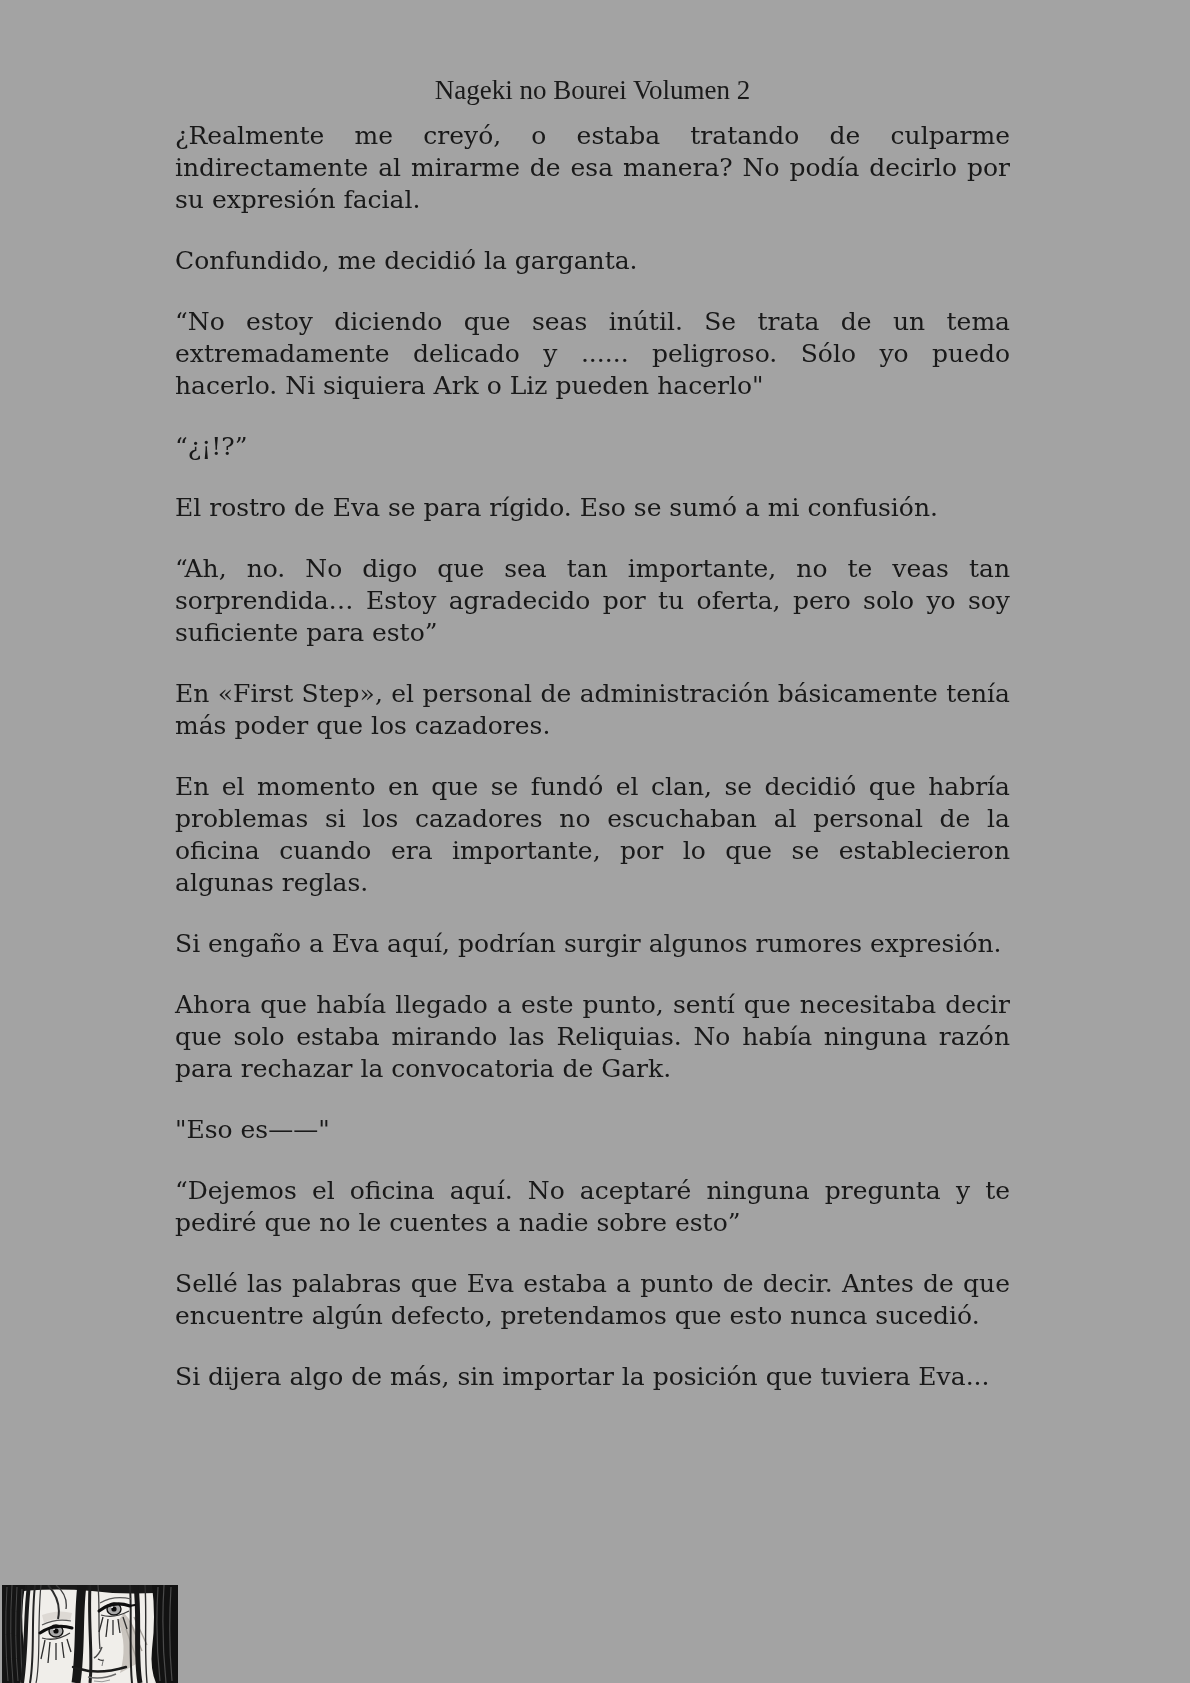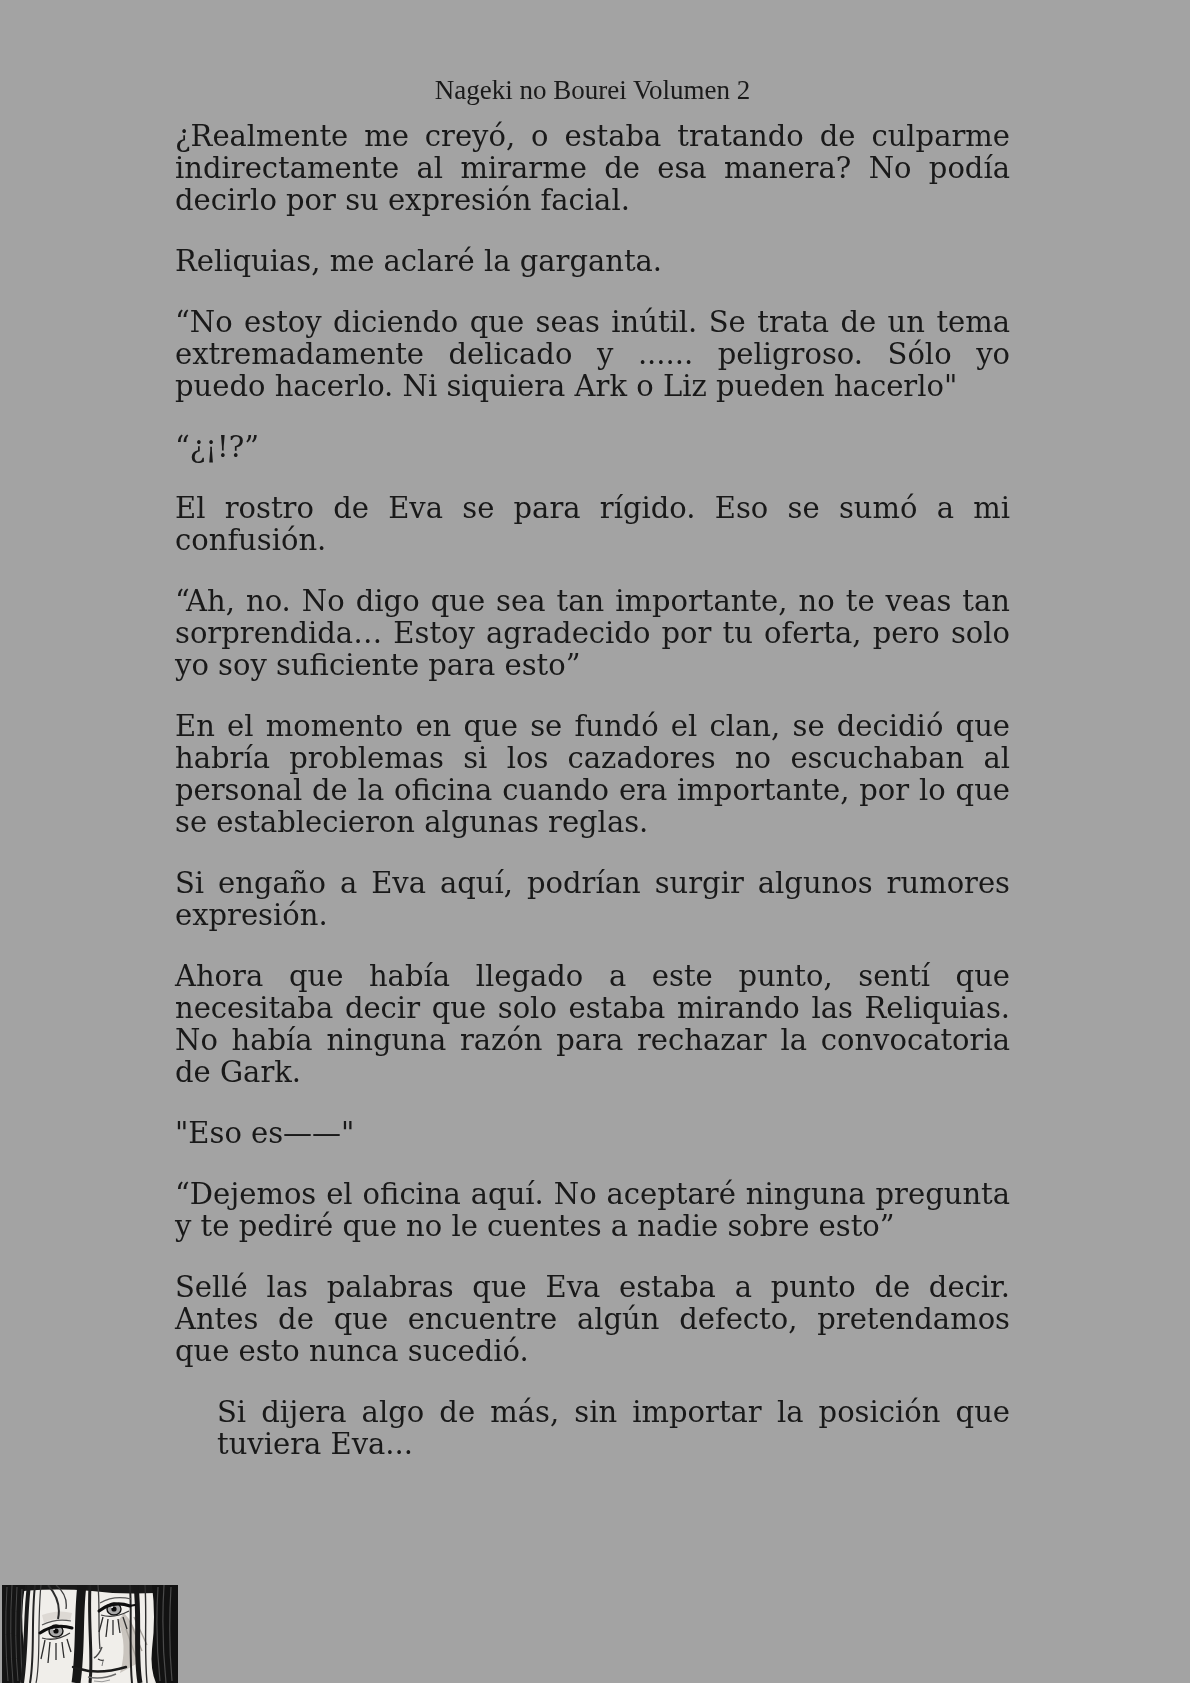--- a/index.html
+++ b/index.html
@@ -27,49 +27,50 @@
     font-weight: 400;
     font-size: 27px;
     line-height: 33px;
     text-align: center;
     color: #1a1a1a;
   }
   .title-line { display: block; }
   .body-par {
     margin: 0 0 29px 0;
     font-family: "DejaVu Serif", "Liberation Serif", serif;
-    font-size: 29px;
+    font-size: 25px;
     line-height: 32px;
     text-align: justify;
     color: #191919;
   }
-  .body-par:last-of-type { margin-bottom: 0; margin-left: 42px; }
+  .body-par:last-of-type { margin-bottom: 0; }
   .footer-illustration {
     position: absolute;
     left: 2px;
     top: 1585px;
     width: 176px;
     height: 98px;
     display: block;
   }
 </style>
 </head>
 <body>
 
 <div class="page">
   <div class="content">
     <h1 class="title">
       <span class="title-line">Nageki no Bourei Volumen 2</span>
     </h1>
     <p class="body-par">¿Realmente me creyó, o estaba tratando de culparme indirectamente al mirarme de esa manera? No podía decirlo por su expresión facial.</p>
-    <p class="body-par">Reliquias, me aclaré la garganta.</p>
+    <p class="body-par">Confundido, me decidió la garganta.</p>
     <p class="body-par">“No estoy diciendo que seas inútil. Se trata de un tema extremadamente delicado y ...... peligroso. Sólo yo puedo hacerlo. Ni siquiera Ark o Liz pueden hacerlo"</p>
     <p class="body-par">“¿¡!?”</p>
     <p class="body-par">El rostro de Eva se para rígido. Eso se sumó a mi confusión.</p>
     <p class="body-par">“Ah, no. No digo que sea tan importante, no te veas tan sorprendida… Estoy agradecido por tu oferta, pero solo yo soy suficiente para esto”</p>
+    <p class="body-par">En «First Step», el personal de administración básicamente tenía más poder que los cazadores.</p>
     <p class="body-par">En el momento en que se fundó el clan, se decidió que habría problemas si los cazadores no escuchaban al personal de la oficina cuando era importante, por lo que se establecieron algunas reglas.</p>
     <p class="body-par">Si engaño a Eva aquí, podrían surgir algunos rumores expresión.</p>
     <p class="body-par">Ahora que había llegado a este punto, sentí que necesitaba decir que solo estaba mirando las Reliquias. No había ninguna razón para rechazar la convocatoria de Gark.</p>
     <p class="body-par">"Eso es——"</p>
     <p class="body-par">“Dejemos el oficina aquí. No aceptaré ninguna pregunta y te pediré que no le cuentes a nadie sobre esto”</p>
     <p class="body-par">Sellé las palabras que Eva estaba a punto de decir. Antes de que encuentre algún defecto, pretendamos que esto nunca sucedió.</p>
     <p class="body-par">Si dijera algo de más, sin importar la posición que tuviera Eva...</p>
   </div>
 
   <svg class="footer-illustration" viewBox="0 0 176 98" preserveAspectRatio="none" xmlns="http://www.w3.org/2000/svg">

